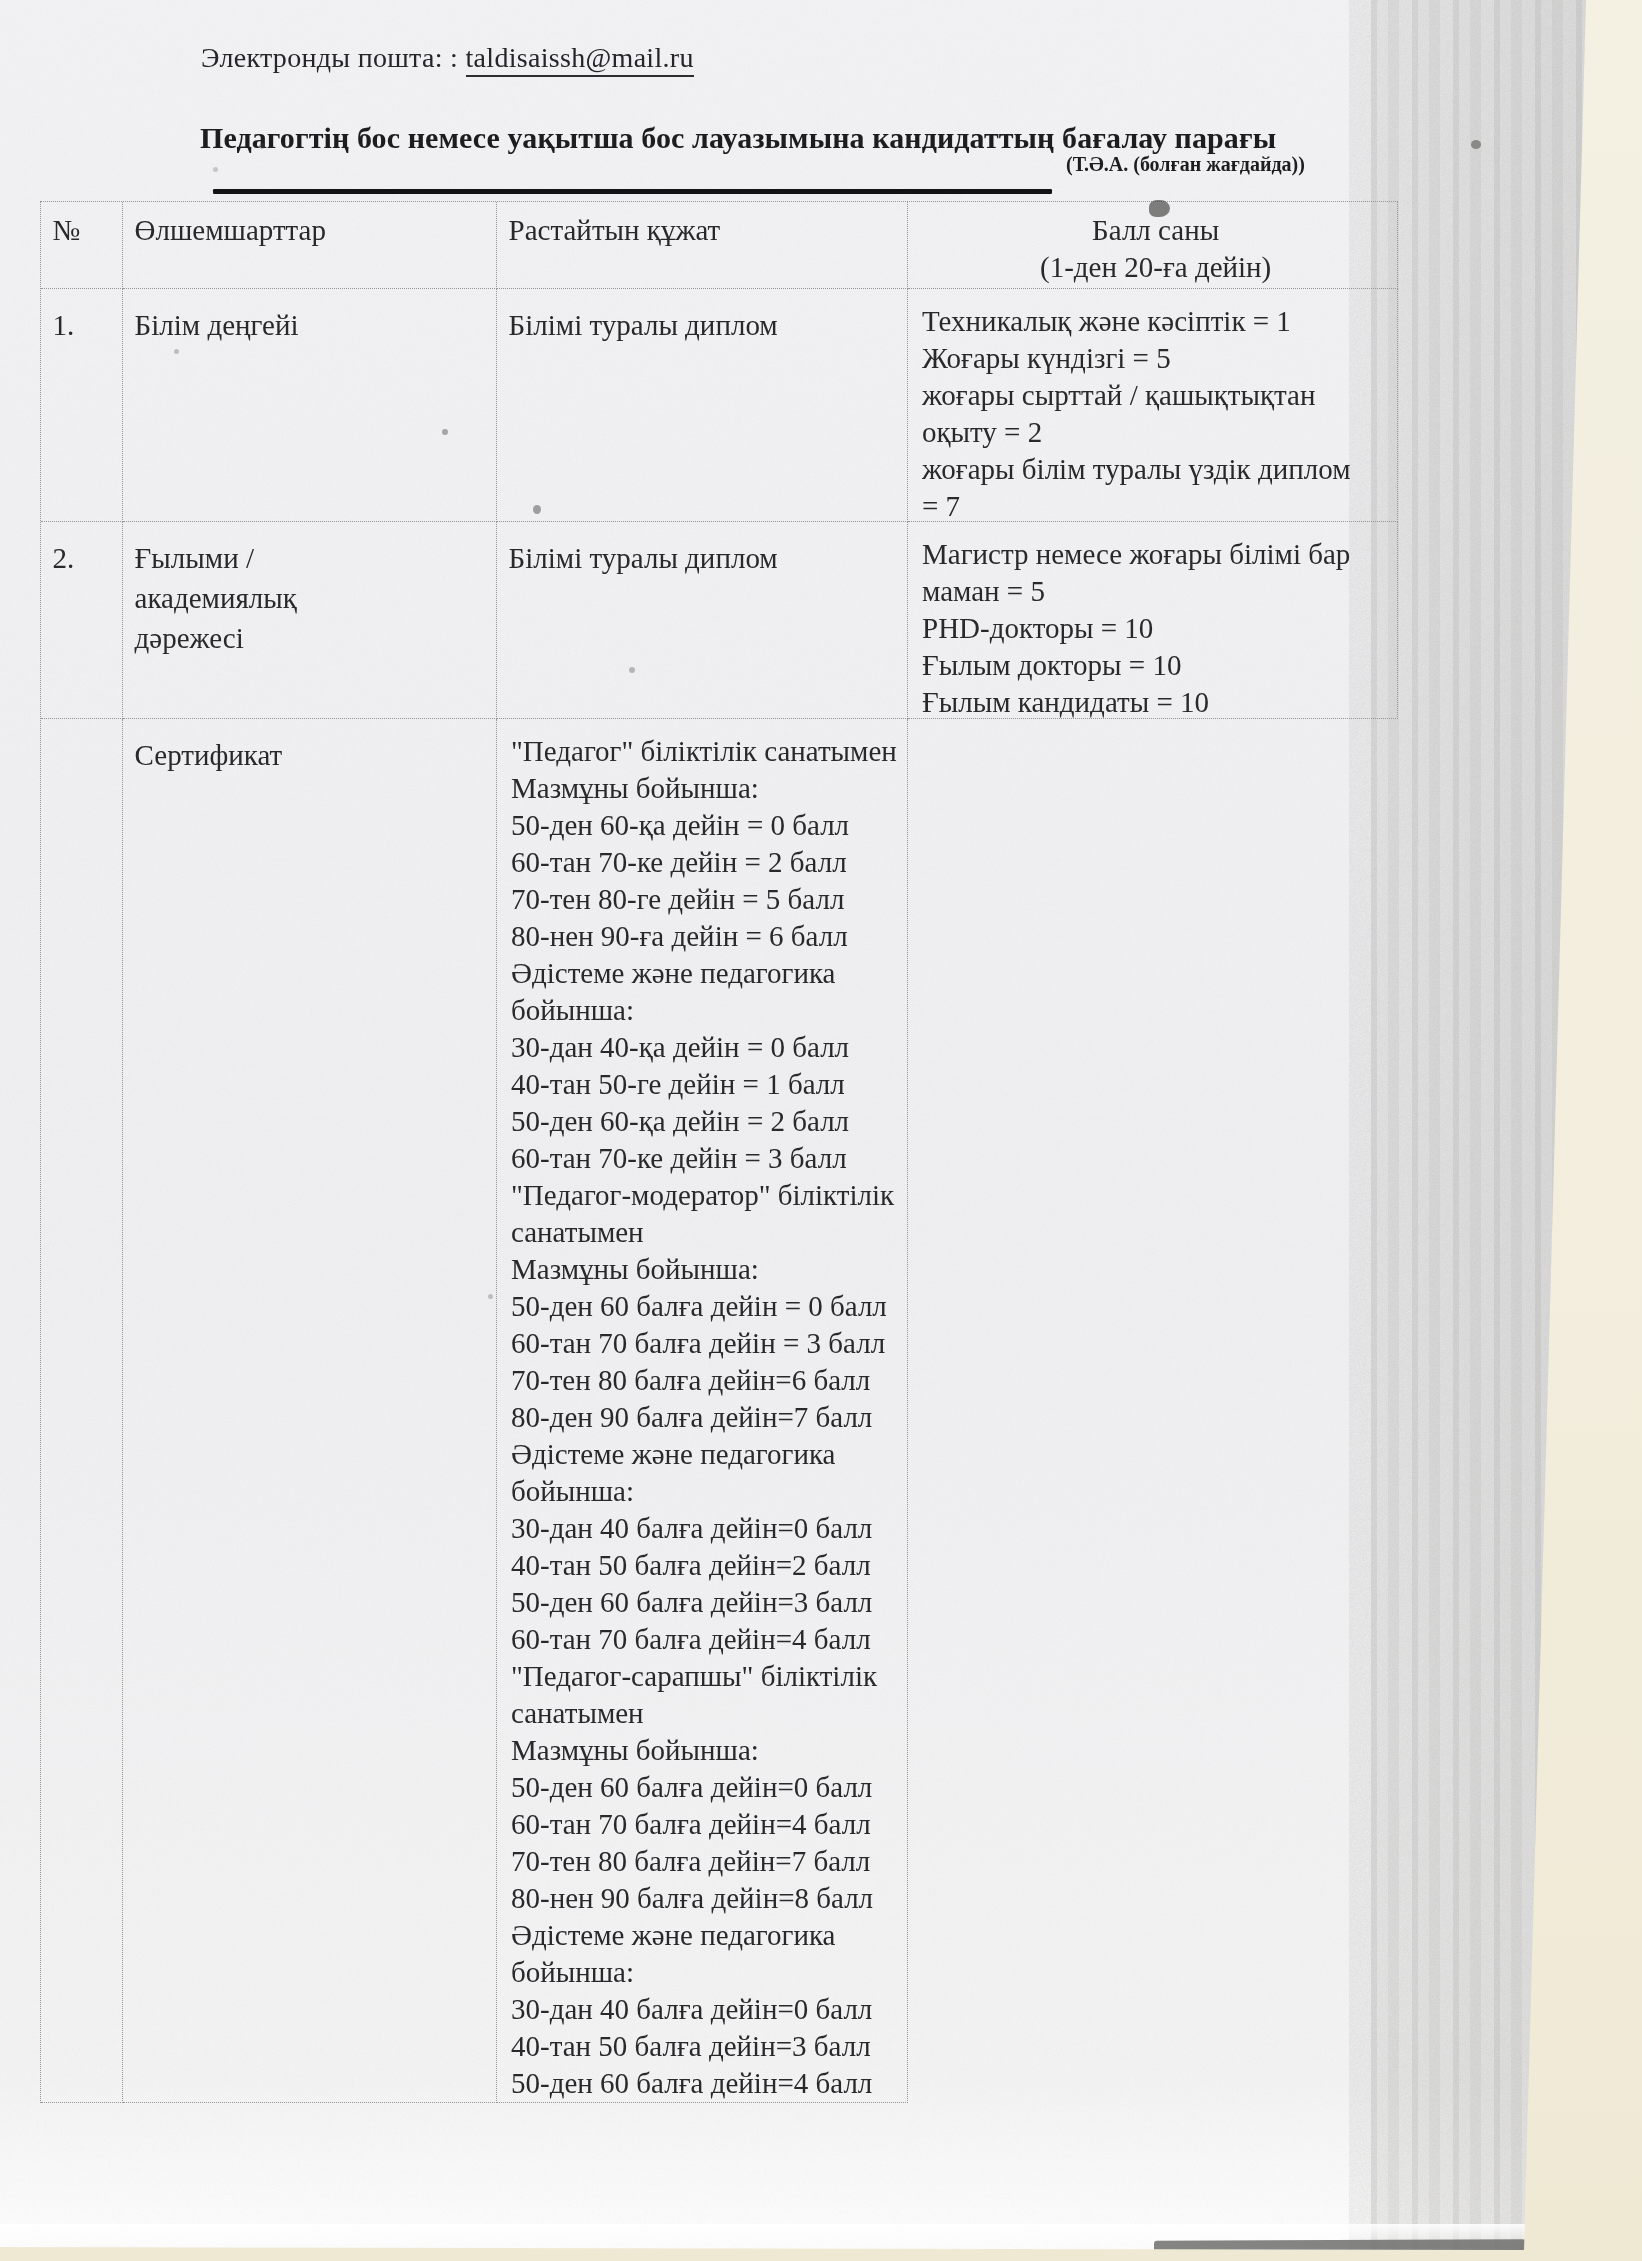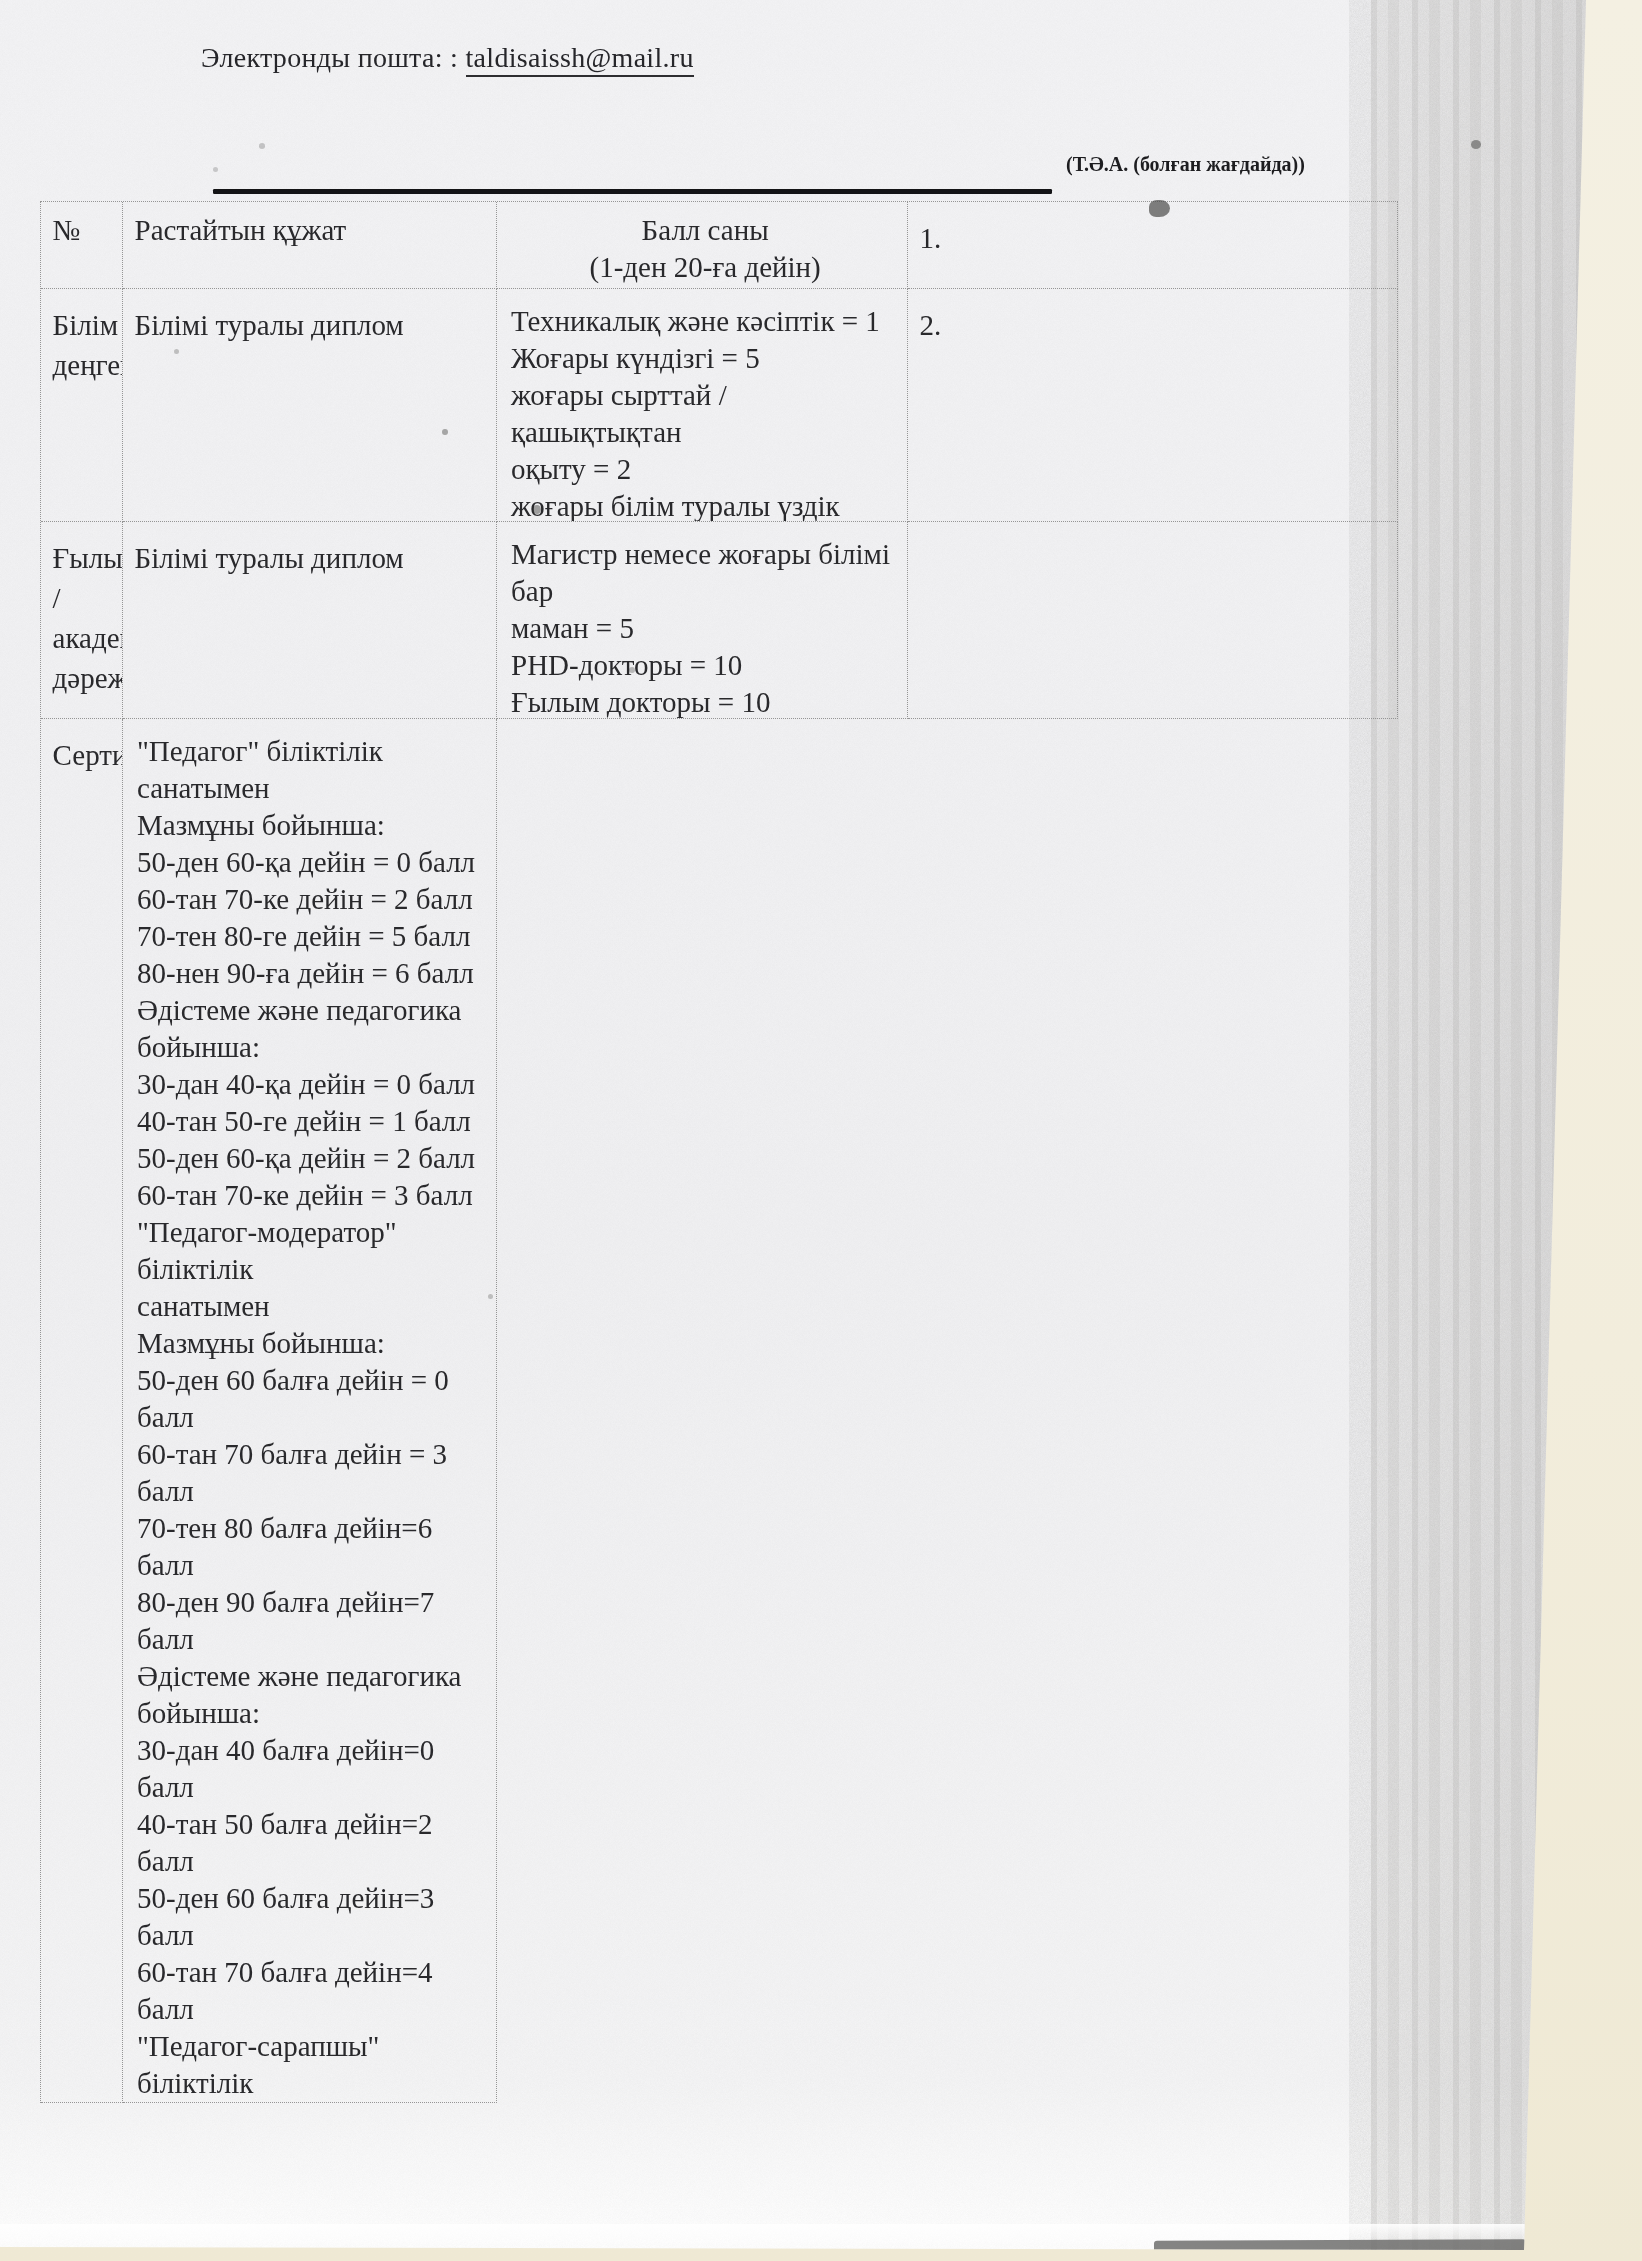--- a/index.html
+++ b/index.html
@@ -92,27 +92,29 @@
     <rect x="2128" y="0" width="340" height="3510" filter="url(#grain)" opacity="0.22"></rect>
   </svg>
 
   <div class="right-band"></div>
 
   <div class="email-line">
     <span>Электронды пошта: :</span>
     <span class="email-underlined">taldisaissh@mail.ru</span>
   </div>
 
+  <div class="doc-title">Педагогтің бос немесе уақытша бос лауазымына кандидаттың бағалау парағы</div>
 
   <div class="blank-line"></div>
   <div class="title-annotation">(Т.Ә.А. (болған жағдайда))</div>
 
   <div class="eval-table">
 
     <div class="td head">№</div>
+    <div class="td head">Өлшемшарттар</div>
     <div class="td head">Растайтын құжат</div>
     <div class="td points head">Балл саны
 (1-ден 20-ға дейін)</div>
 
     <div class="td">1.</div>
     <div class="td">Білім деңгейі</div>
     <div class="td">Білімі туралы диплом</div>
     <div class="td points">Техникалық және кәсіптік = 1
 Жоғары күндізгі = 5
 жоғары сырттай / қашықтықтан

